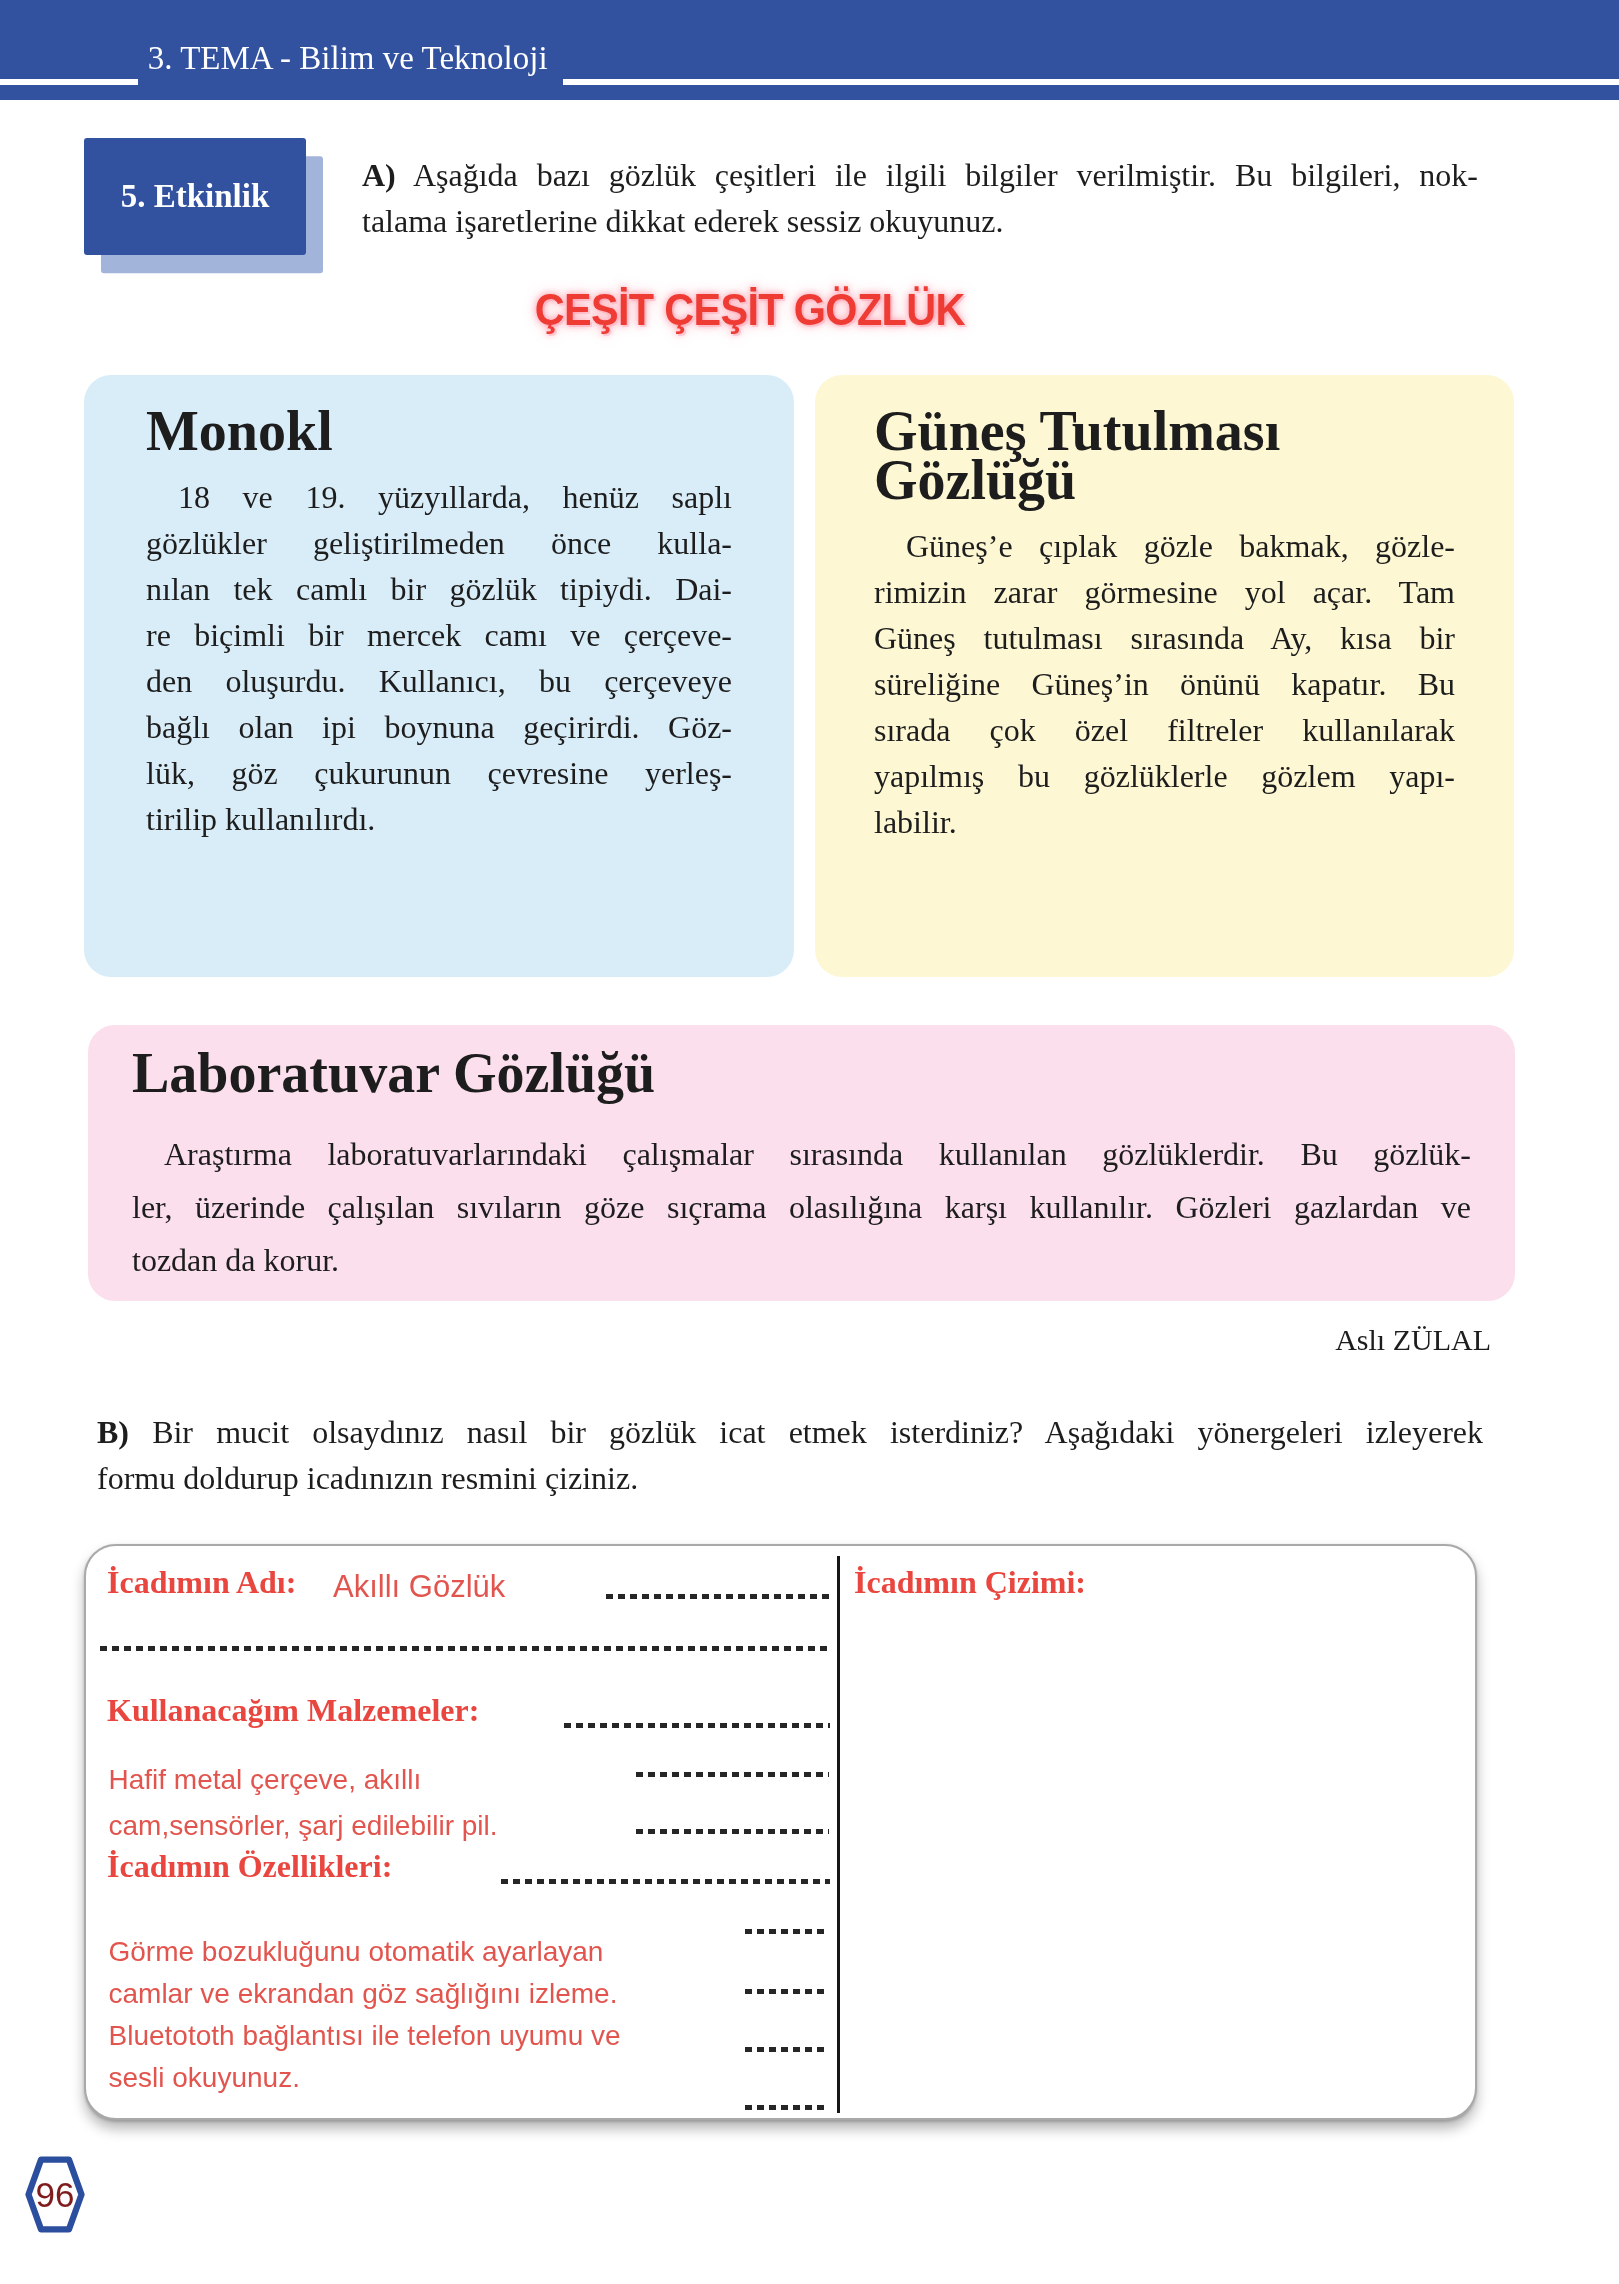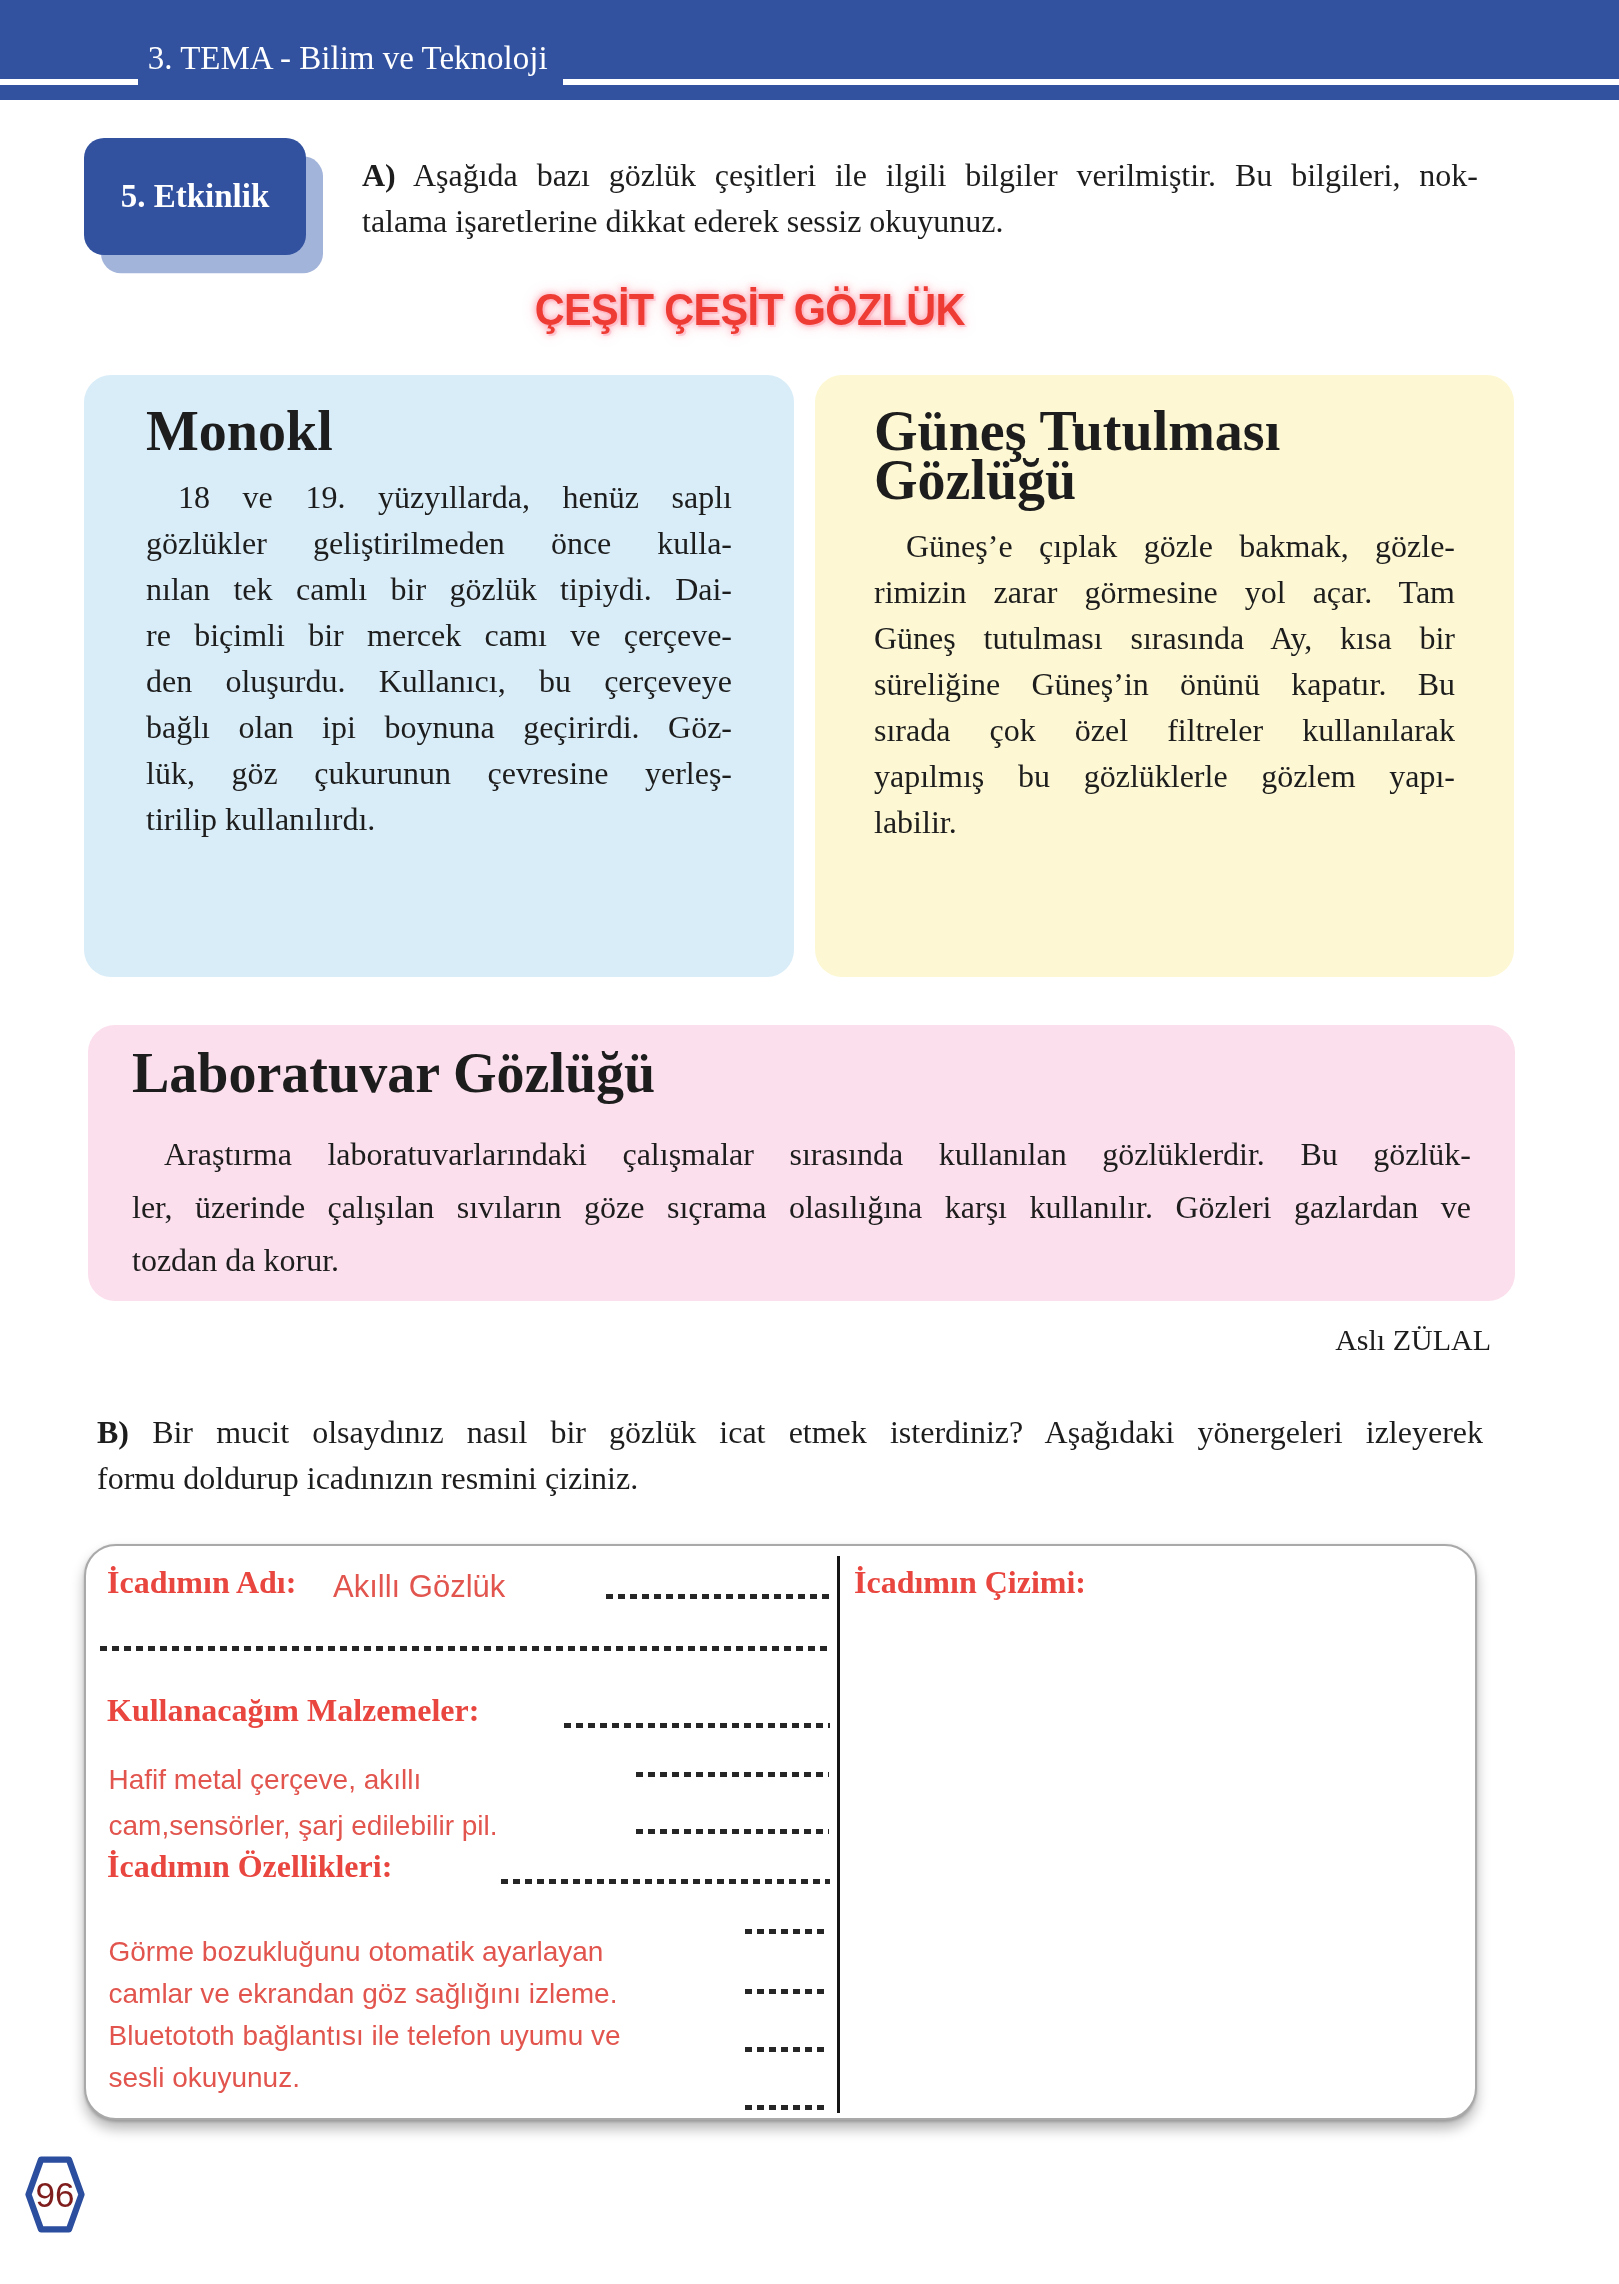--- a/index.html
+++ b/index.html
@@ -12,21 +12,21 @@
   body{position:relative;background:#fff;font-family:"Liberation Serif",serif;color:var(--ink);overflow:hidden;}
 
   
   .topband{position:absolute;left:0;top:0;width:1620px;height:100px;background:var(--band-blue);}
   .hrule{position:absolute;left:0;top:79px;width:100%;height:5.6px;background:#fff;}
   .headtitle{position:absolute;left:138px;top:39px;background:var(--band-blue);
     padding:1.4px 15.5px 11.2px 9.8px;color:#fff;font-size:33px;line-height:37px;white-space:nowrap;}
 
   
   .badge{position:absolute;left:84px;top:138px;width:222px;height:117px;background:var(--band-blue);
-    border-radius:20px;box-shadow:17px 18.3px 0 var(--badge-shadow);display:flex;align-items:center;justify-content:center;}
+    border-radius:3px;box-shadow:17px 18.3px 0 var(--badge-shadow);display:flex;align-items:center;justify-content:center;}
   .badge span{color:#fff;font-size:33px;font-weight:bold;}
 
   
   .instr{position:absolute;font-size:32px;line-height:46px;}
   .instr b{font-weight:bold;}
   .instr .l1{display:block;text-align:justify;text-align-last:justify;}
   .instr .l2{display:block;text-align:left;}
   #instrA{left:362px;top:152px;width:1116px;}
   #instrB{left:97px;top:1409px;width:1386px;}
 

